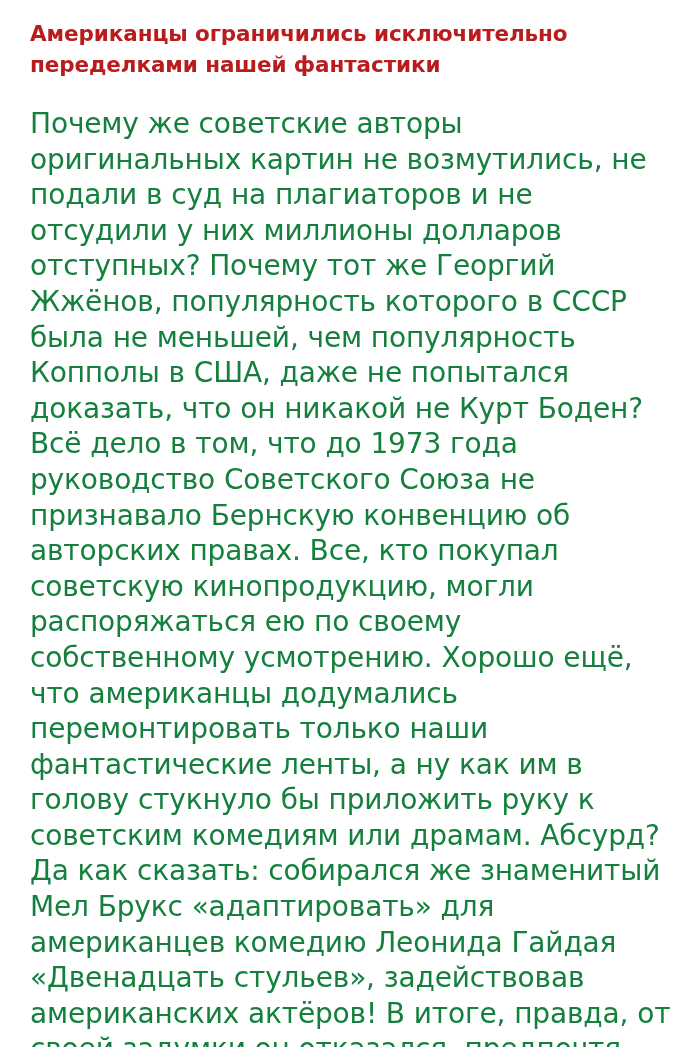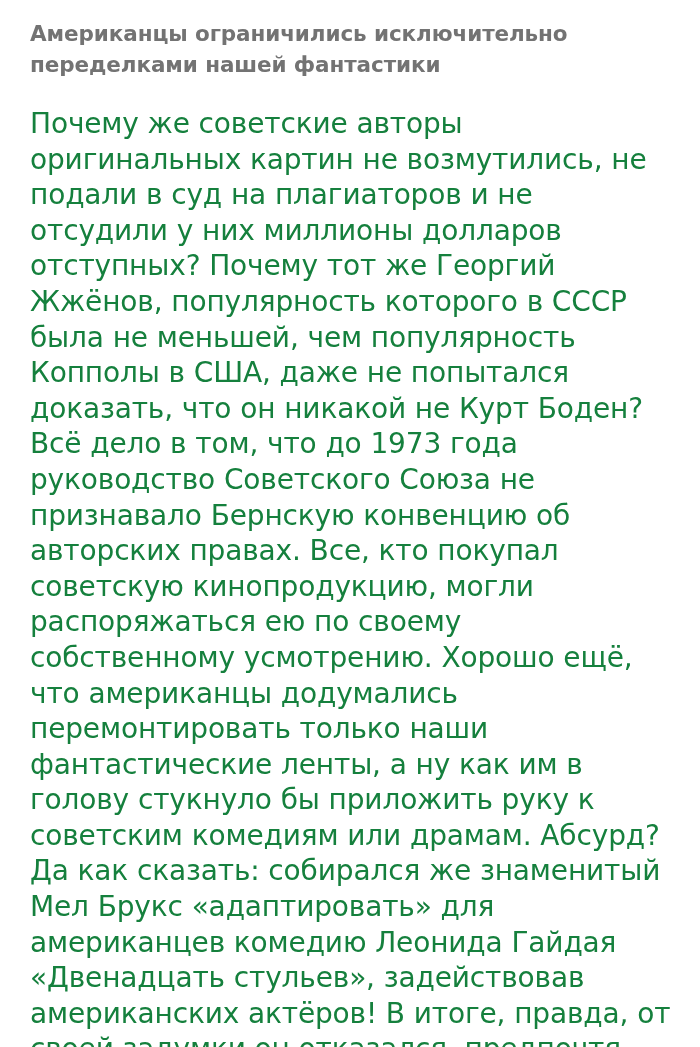--- a/index.html
+++ b/index.html
@@ -19,21 +19,21 @@
     width: 700px;
     min-height: 1047px;
     box-sizing: border-box;
     padding: 18px 28px 20px 30px;
     background: #ffffff;
   }
   .article-title {
     font-size: 21.5px;
     line-height: 31px;
     font-weight: bold;
-    color: #737373;
+    color: #b91c1c;
     margin: 0 0 26px 0;
     letter-spacing: -0.1px;
   }
   .article-body p {
     font-size: 28px;
     line-height: 35.6px;
     color: #15803d;
     margin: 0 0 0 0;
     text-align: left;
     letter-spacing: -0.15px;

